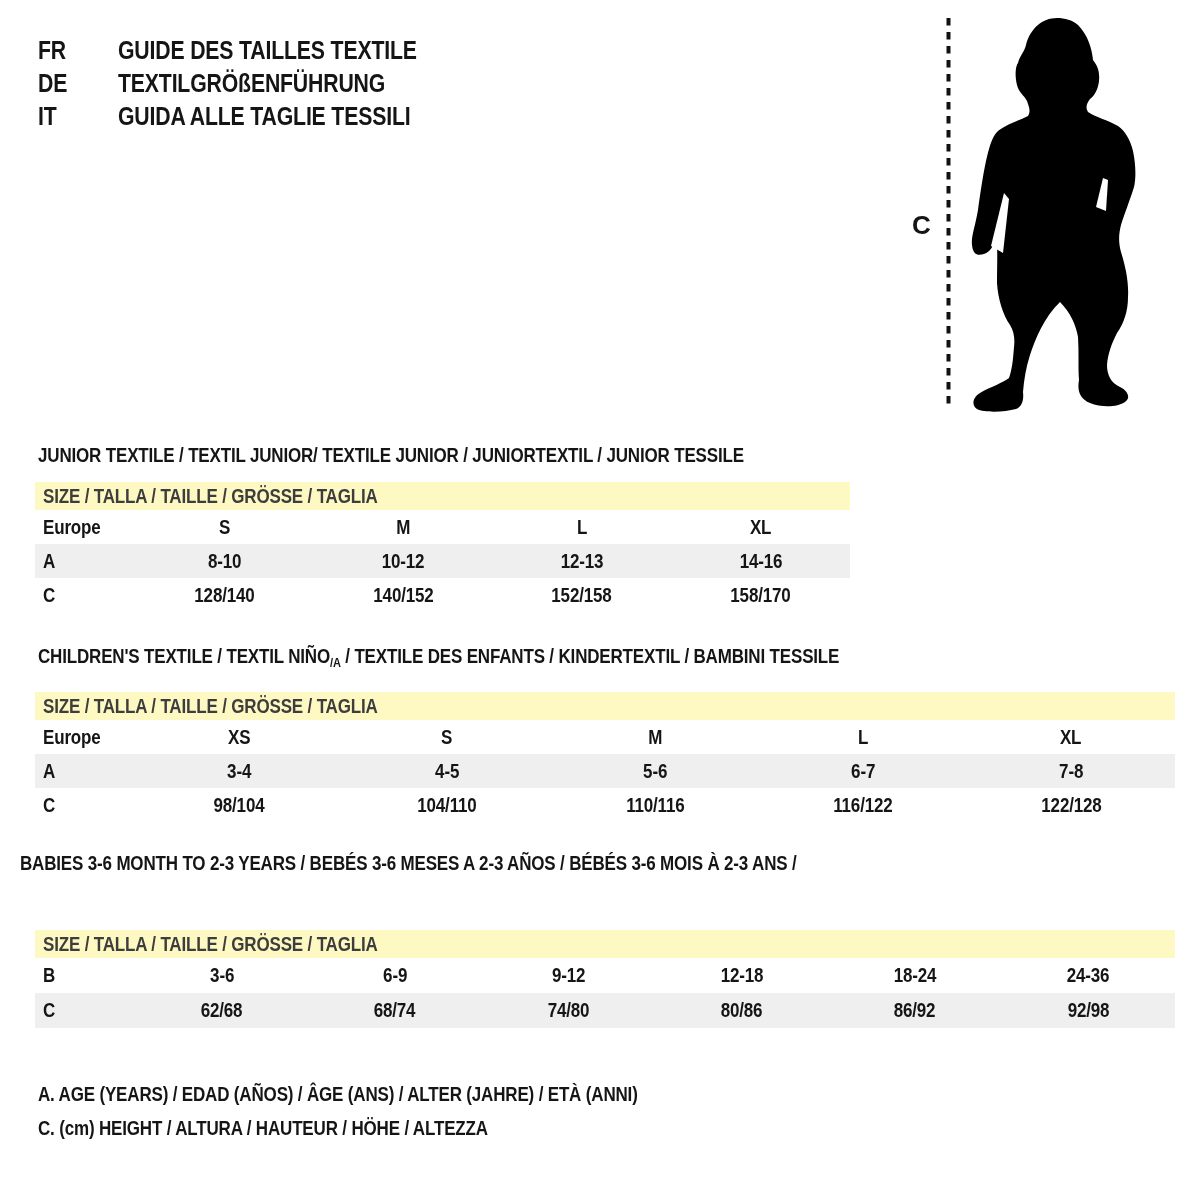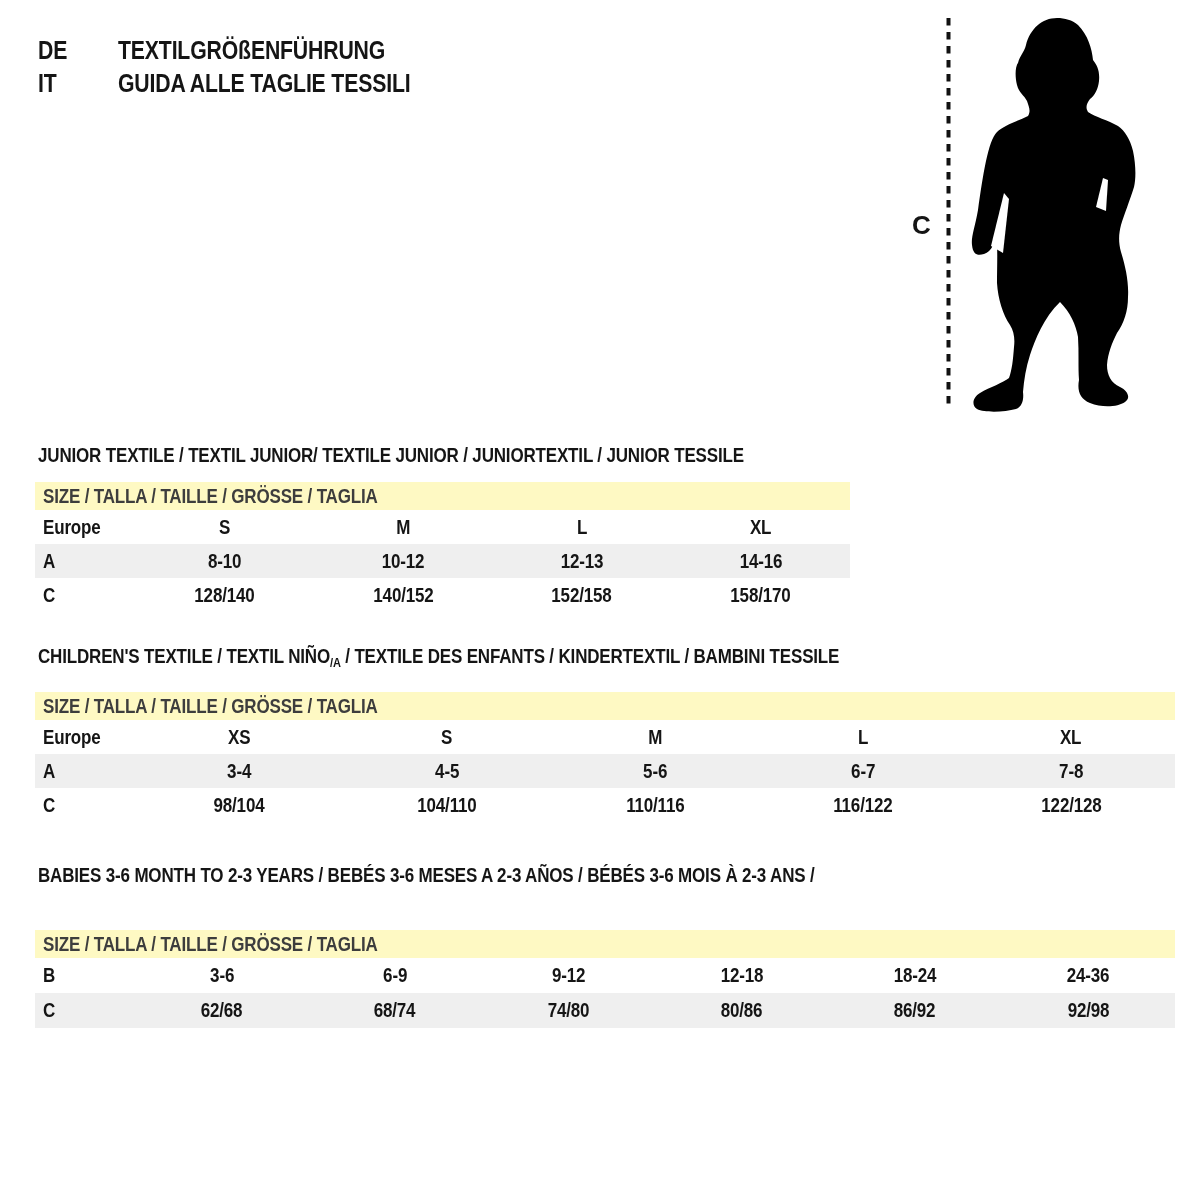--- a/index.html
+++ b/index.html
@@ -44,20 +44,24 @@
   
   .babies-heading div { height:34px; display:flex; align-items:center; font-size:20px; }
 
   
   .legend-line { height:34px; display:flex; align-items:center; font-size:20px; }
 </style>
 </head>
 <body>
 
 <section class="abs lang-block">
+  <div class="lang-row">
+    <span class="lang-code"><span class="cl">FR</span></span>
+    <span class="cl">GUIDE DES TAILLES TEXTILE</span>
+  </div>
   <div class="lang-row">
     <span class="lang-code"><span class="cl">DE</span></span>
     <span class="cl">TEXTILGRÖßENFÜHRUNG</span>
   </div>
   <div class="lang-row">
     <span class="lang-code"><span class="cl">IT</span></span>
     <span class="cl">GUIDA ALLE TAGLIE TESSILI</span>
   </div>
 </section>
 
@@ -142,21 +146,21 @@
   <div class="trow cols5">
     <div class="cell lbl"><span class="cl">C</span></div>
     <div class="cell"><span class="cx">98/104</span></div>
     <div class="cell"><span class="cx">104/110</span></div>
     <div class="cell"><span class="cx">110/116</span></div>
     <div class="cell"><span class="cx">116/122</span></div>
     <div class="cell"><span class="cx">122/128</span></div>
   </div>
 </div>
 
-<div class="abs babies-heading" style="left:38px; top:846px;margin-top:12px;">
+<div class="abs babies-heading" style="left:20px; top:846px;">
   <div>
       <span class="cl">BABIES 3-6 MONTH TO 2-3 YEARS / BEBÉS 3-6 MESES A 2-3 AÑOS / BÉBÉS 3-6 MOIS À 2-3 ANS /</span>
     </div>
 </div>
 <div class="abs stable" style="left:35px; top:930px; width:1140px;">
   <div class="bar">
     <span class="cl">SIZE / TALLA / TAILLE / GRÖSSE / TAGLIA</span>
   </div>
   <div class="trow cols6" style="height:35px;">
     <div class="cell lbl"><span class="cl">B</span></div>
@@ -172,13 +176,19 @@
     <div class="cell"><span class="cx">62/68</span></div>
     <div class="cell"><span class="cx">68/74</span></div>
     <div class="cell"><span class="cx">74/80</span></div>
     <div class="cell"><span class="cx">80/86</span></div>
     <div class="cell"><span class="cx">86/92</span></div>
     <div class="cell"><span class="cx">92/98</span></div>
   </div>
 </div>
 
 <section class="abs" style="left:38px; top:1077px;">
+  <div class="legend-line">
+      <span class="cl">A. AGE (YEARS) / EDAD (AÑOS) / ÂGE (ANS) / ALTER (JAHRE) / ETÀ (ANNI)</span>
+    </div>
+  <div class="legend-line">
+      <span class="cl">C. (cm) HEIGHT / ALTURA / HAUTEUR / HÖHE / ALTEZZA</span>
+    </div>
 </section>
 
 </body></html>

